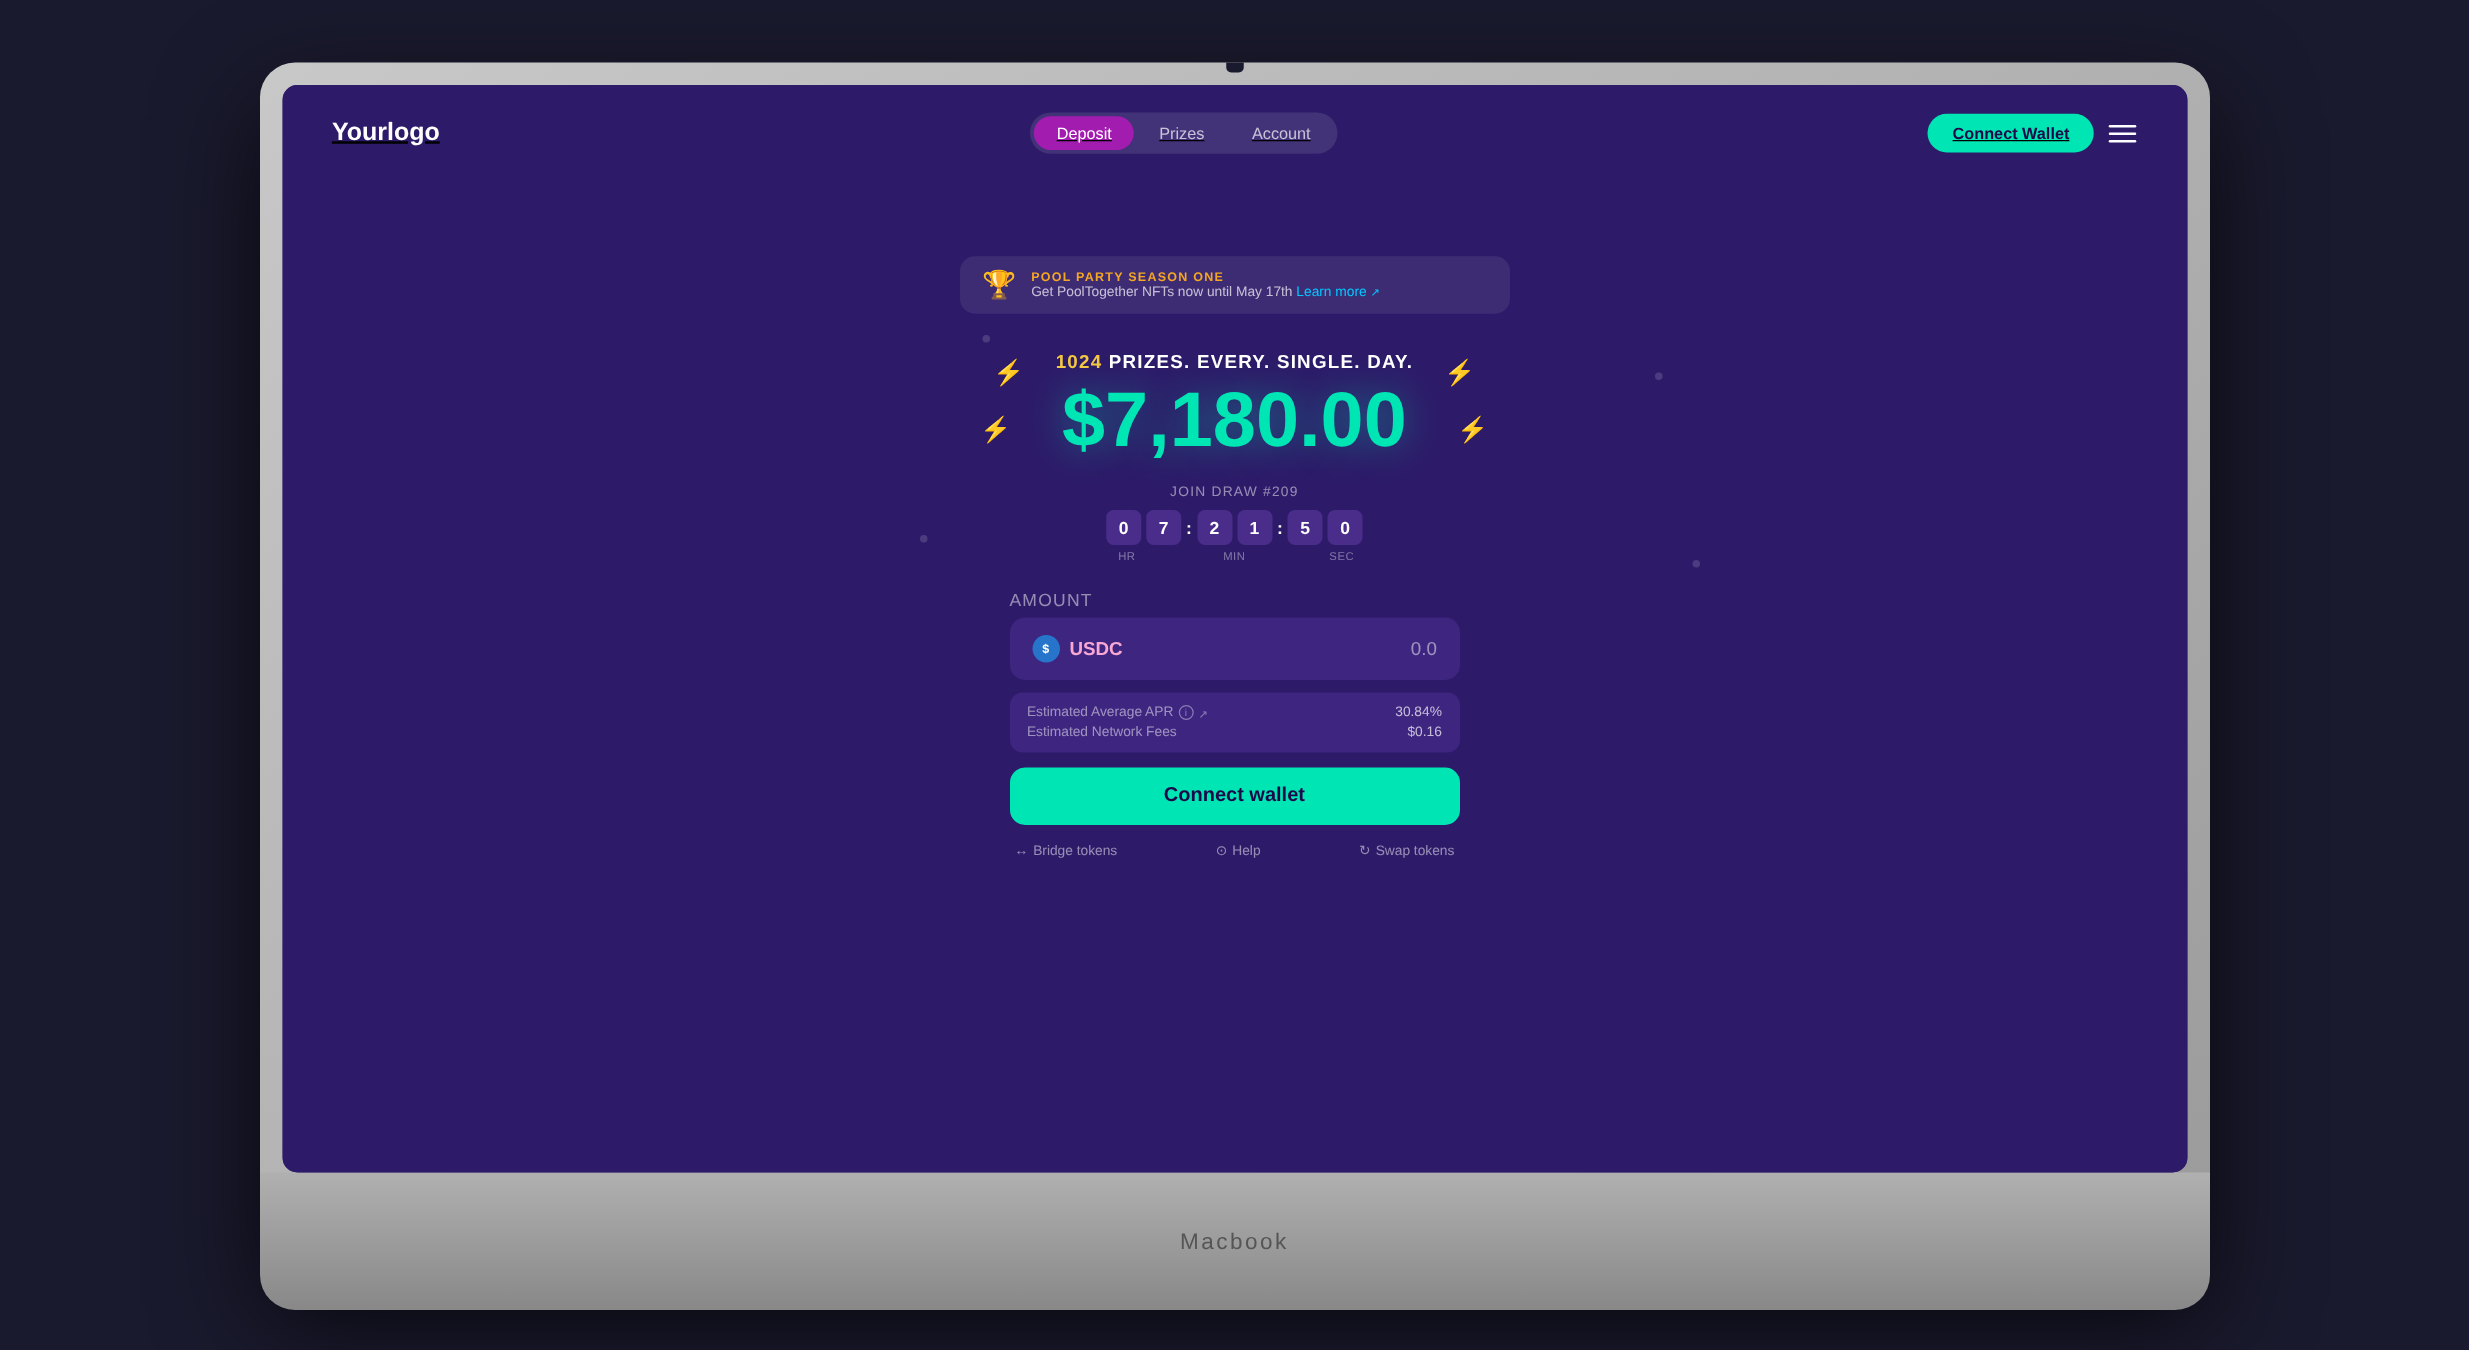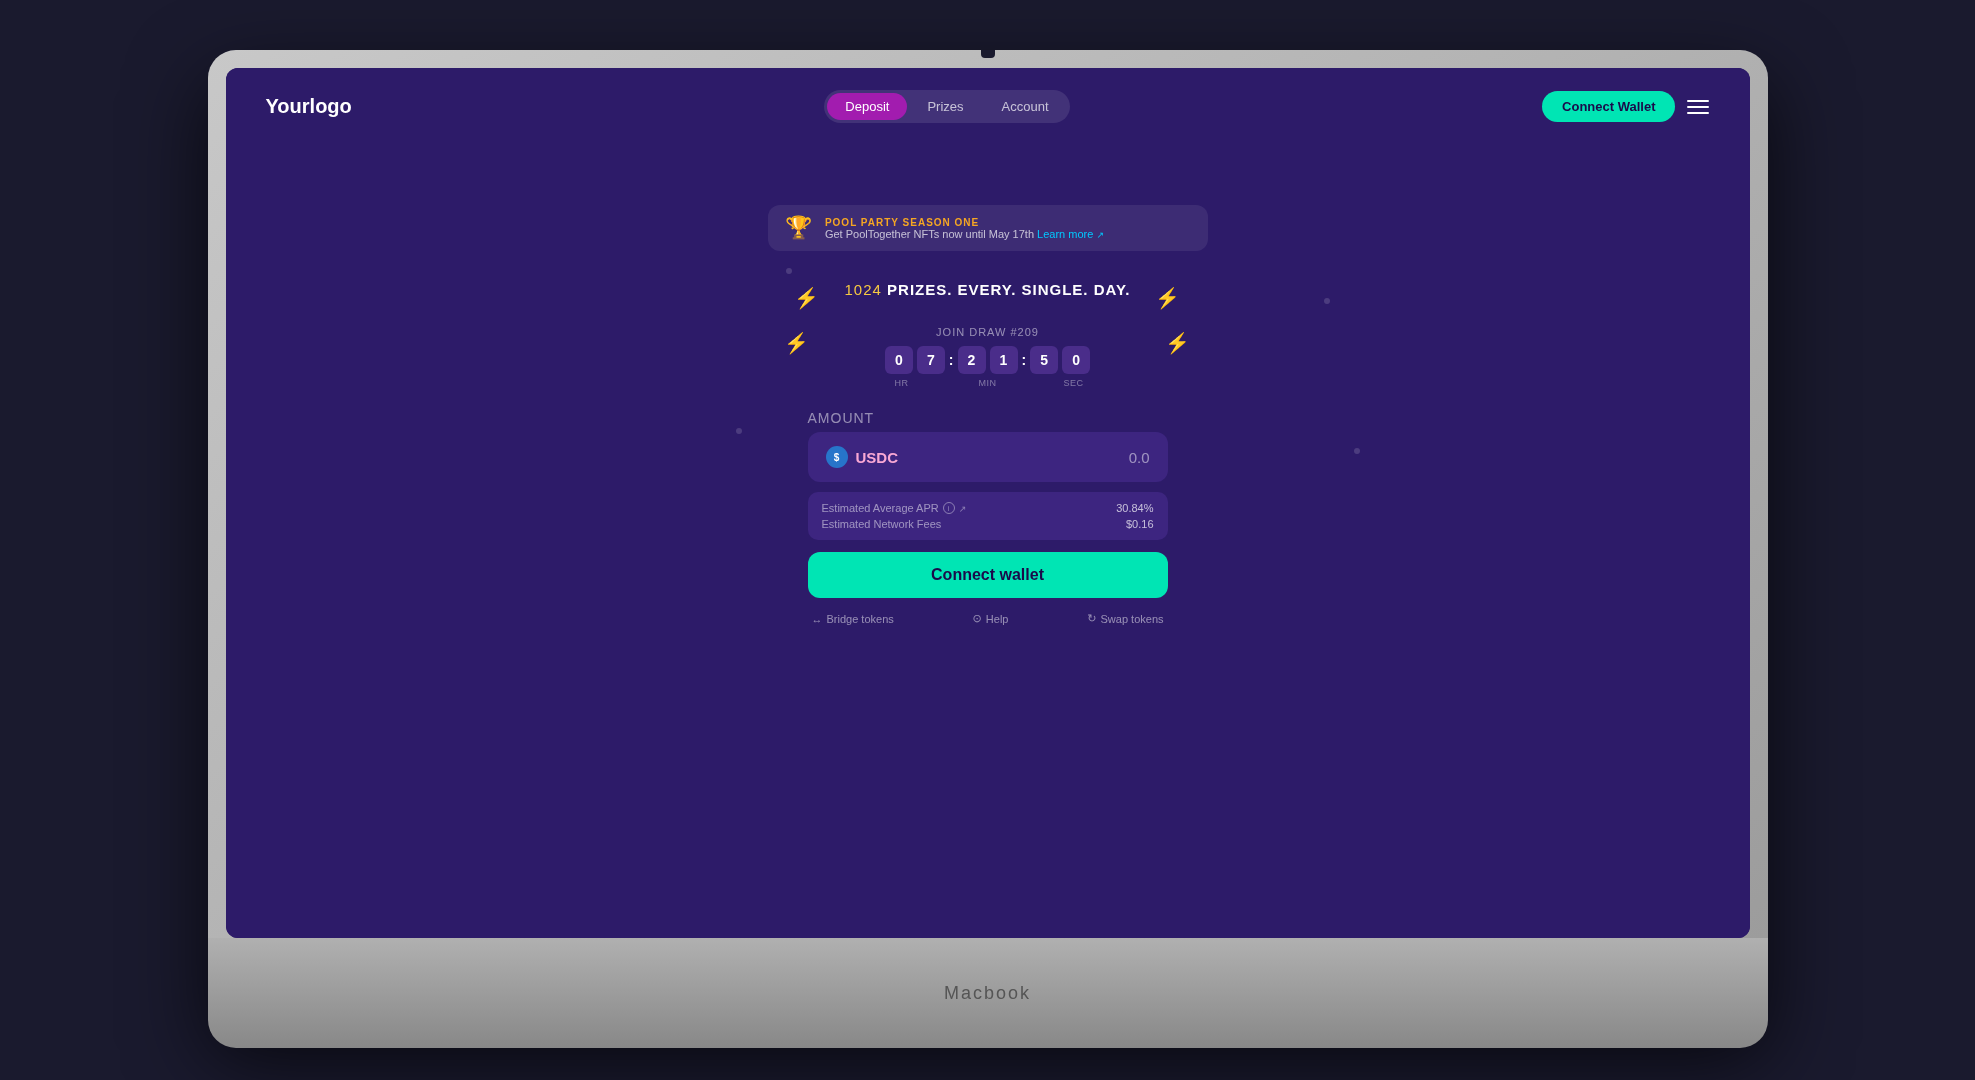--- a/index.html
+++ b/index.html
@@ -70,20 +70,21 @@
       position: relative;
     }
 
     
     .header {
       display: flex;
       align-items: center;
       justify-content: space-between;
       padding: 22px 40px;
       position: relative;
+      text-decoration: underline;
     }
 
     .logo {
       color: white;
       font-size: 20px;
       font-weight: 700;
     }
 
     .nav-tabs {
       display: flex;
@@ -196,21 +197,21 @@
     .prize-count-line {
       font-size: 15px;
       color: white;
       font-weight: 600;
       letter-spacing: 1px;
       margin-bottom: 8px;
     }
 
     .prize-count-num {
       color: #f5c842;
-      font-weight: 400;
+      font-weight: 700;
     }
 
     .prize-amount {
       font-size: 62px;
       font-weight: 800;
       color: #00e5b4;
       line-height: 1;
       text-shadow: 0 0 30px rgba(0,229,180,0.4);
     }
 
@@ -518,20 +519,21 @@
           <div class="sparkle-icons">
             <span class="sparkle s1">⚡</span>
             <span class="sparkle s2">⚡</span>
             <span class="sparkle s3">⚡</span>
             <span class="sparkle s4">⚡</span>
           </div>
           <div class="prize-count-line">
             <span class="prize-count-num">1024</span>
             <span> PRIZES. EVERY. SINGLE. DAY.</span>
           </div>
+          <div class="prize-amount">$7,180.00</div>
         </div>
 
         <div class="timer-section">
           <div class="join-draw">JOIN DRAW #209</div>
           <div class="timer-digits">
             <div class="digit-box">0</div>
             <div class="digit-box">7</div>
             <span class="timer-colon">:</span>
             <div class="digit-box">2</div>
             <div class="digit-box">1</div>

